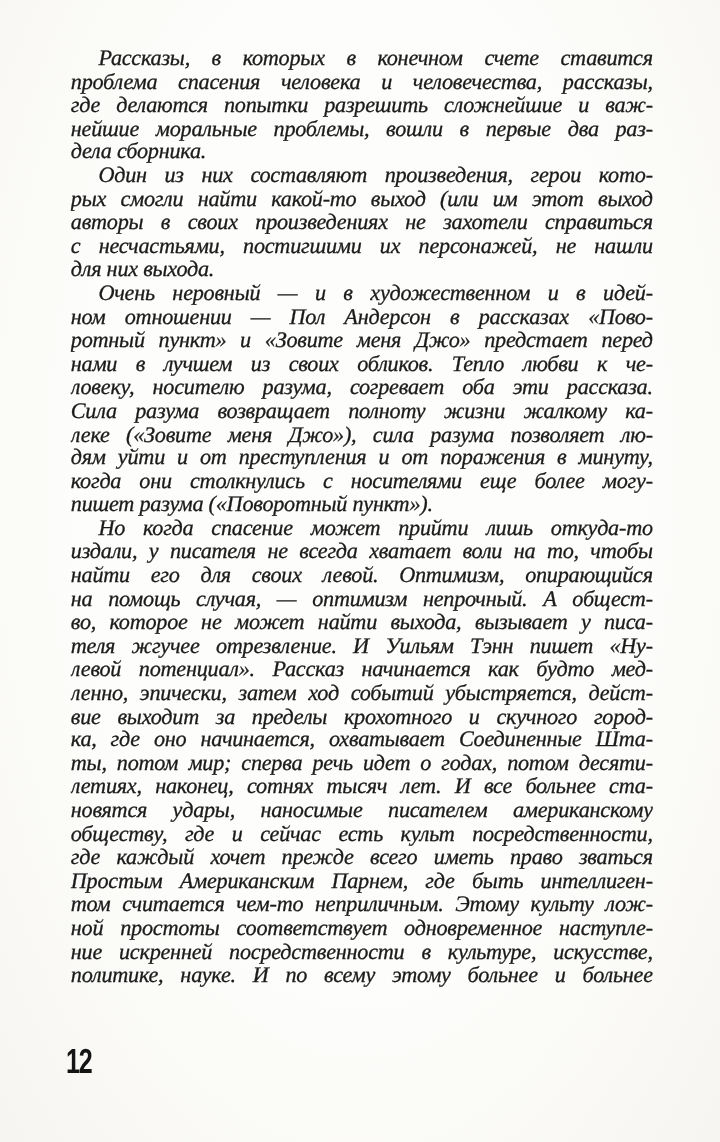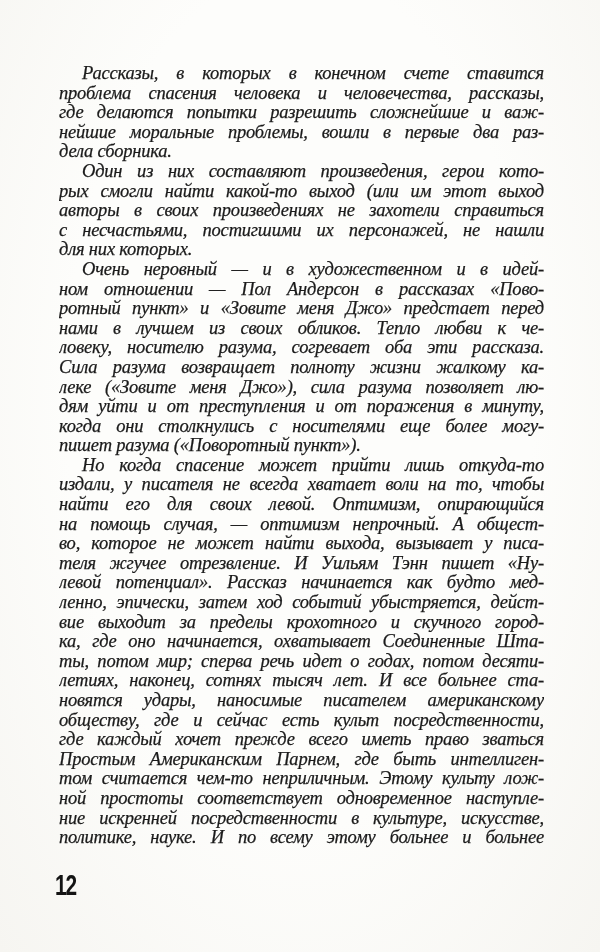--- a/index.html
+++ b/index.html
@@ -13,21 +13,21 @@
   }
   .page {
     position: relative;
     width: 600px;
     height: 952px;
     background: radial-gradient(ellipse at 50% 42%, #fdfdfb 55%, #f6f5f1 100%);
   }
   .text-block {
     position: absolute;
     left: 59px;
-    top: 64px;
+    top: 40px;
     width: 485px;
     color: #1b1b1b;
     font-family: "Liberation Serif", "DejaVu Serif", serif;
     font-style: italic;
     font-weight: 400;
     font-size: 18.5px;
     line-height: 19.6px;
     letter-spacing: -0.2px;
     -webkit-text-stroke: 0.25px #1b1b1b;
   }
@@ -71,21 +71,21 @@
         <div class="line">проблема спасения человека и человечества, рассказы,</div>
         <div class="line">где делаются попытки разрешить сложнейшие и важ-</div>
         <div class="line">нейшие моральные проблемы, вошли в первые два раз-</div>
         <div class="line para-end">дела сборника.</div>
       </div>
       <div class="para">
         <div class="line first-line">Один из них составляют произведения, герои кото-</div>
         <div class="line">рых смогли найти какой-то выход (или им этот выход</div>
         <div class="line">авторы в своих произведениях не захотели справиться</div>
         <div class="line">с несчастьями, постигшими их персонажей, не нашли</div>
-        <div class="line para-end">для них которых.</div>
+        <div class="line para-end">для них выхода.</div>
       </div>
       <div class="para">
         <div class="line first-line">Очень неровный — и в художественном и в идей-</div>
         <div class="line">ном отношении — Пол Андерсон в рассказах «Пово-</div>
         <div class="line">ротный пункт» и «Зовите меня Джо» предстает перед</div>
         <div class="line">нами в лучшем из своих обликов. Тепло любви к че-</div>
         <div class="line">ловеку, носителю разума, согревает оба эти рассказа.</div>
         <div class="line">Сила разума возвращает полноту жизни жалкому ка-</div>
         <div class="line">леке («Зовите меня Джо»), сила разума позволяет лю-</div>
         <div class="line">дям уйти и от преступления и от поражения в минуту,</div>

